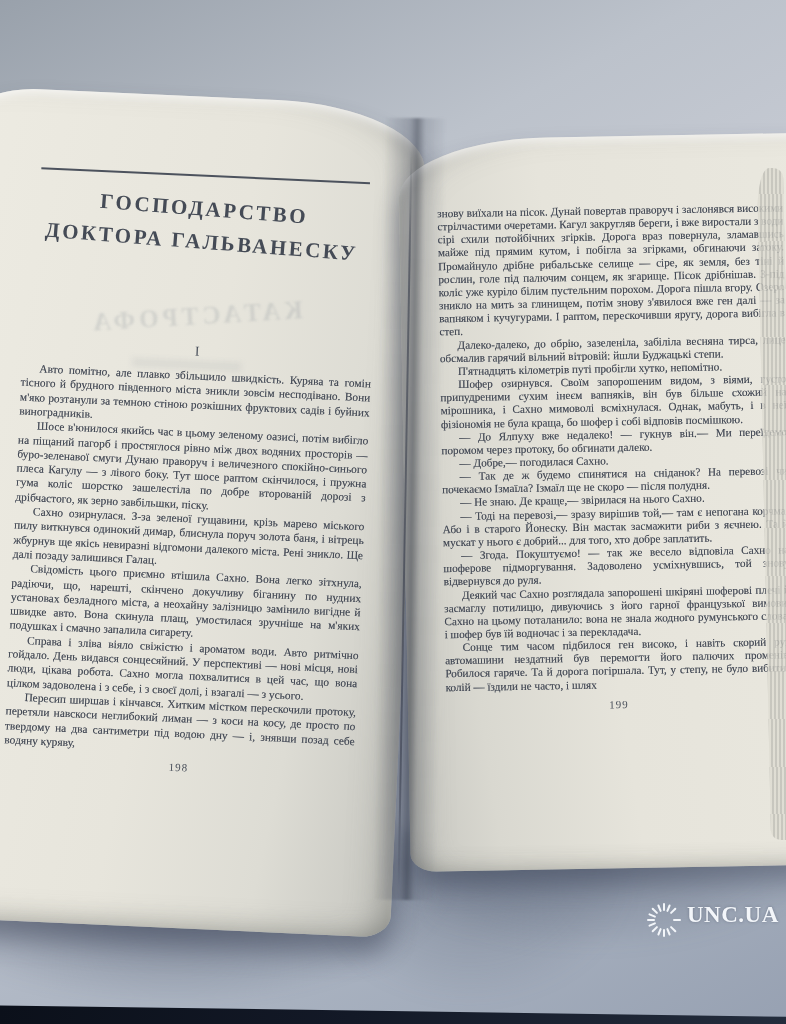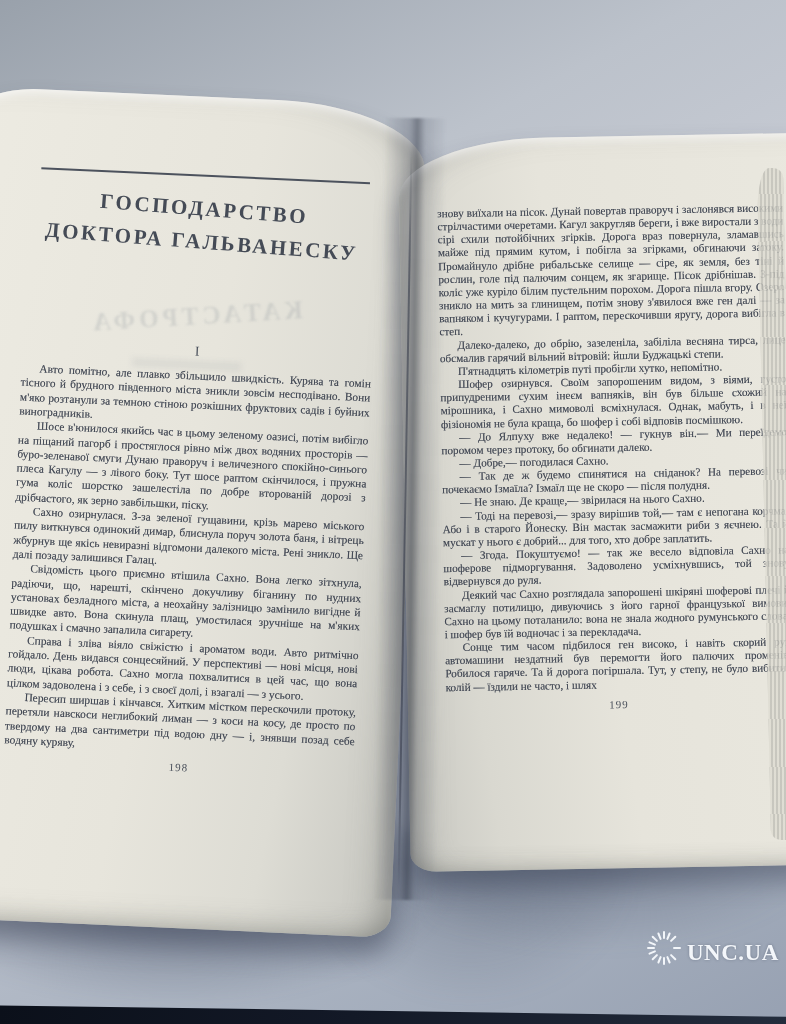--- a/index.html
+++ b/index.html
@@ -64,21 +64,21 @@
   
   .rp-inner{position:absolute;left:38px;top:68px;width:346px;color:#434955;}
   .rp-inner .bodytext{font-size:11.2px;line-height:13.15px;}
 
   
   .bottom-strip{position:absolute;left:0;bottom:0;width:100%;height:30px;z-index:8;
     background:linear-gradient(98deg,#0b101a 0%,#131927 45%,#232c3c 100%);
     clip-path:polygon(0 38%, 100% 76%, 100% 100%, 0 100%);}
 
   
-  .watermark{position:absolute;left:646px;top:930px;z-index:10;display:flex;align-items:flex-end;gap:5px;
+  .watermark{position:absolute;left:646px;top:902px;z-index:10;display:flex;align-items:flex-start;gap:5px;
     color:#f3f6fa;text-shadow:0 0 3px rgba(40,50,70,.35);}
   .watermark-text{font-size:23px;font-weight:700;letter-spacing:.5px;font-family:"Liberation Serif","DejaVu Serif",serif;}
   .sun-icon{width:36px;height:36px;flex:0 0 auto;}
 </style>
 </head>
 <body>
 
 <div class="scene">
 
   <div class="shadow shadow-left"></div>

